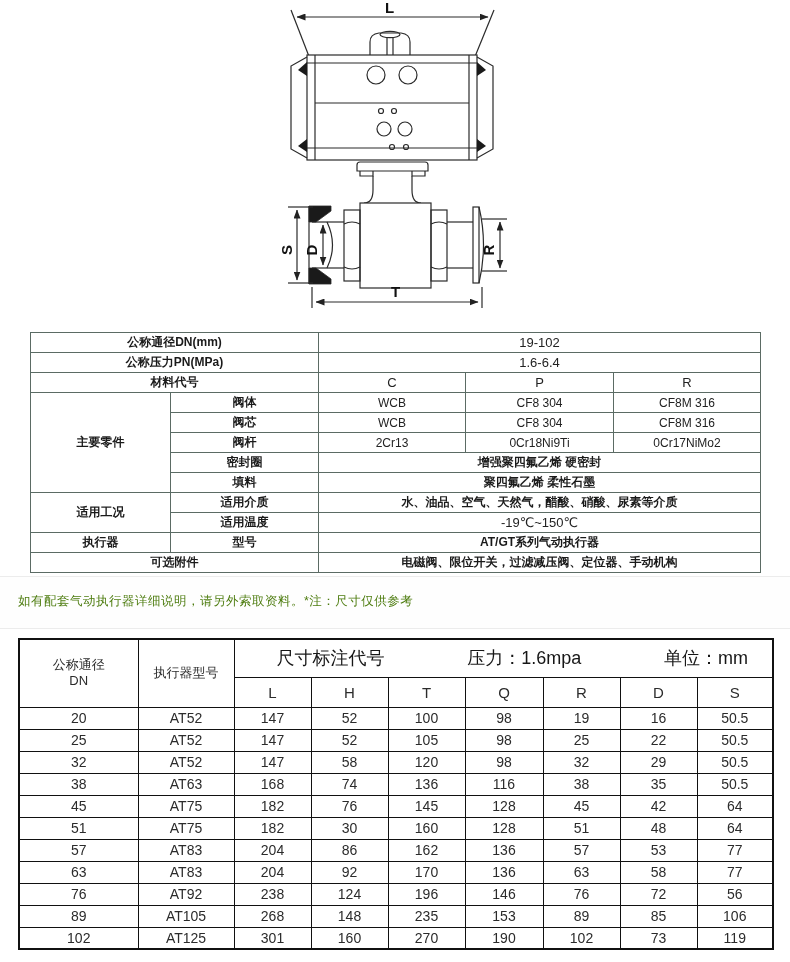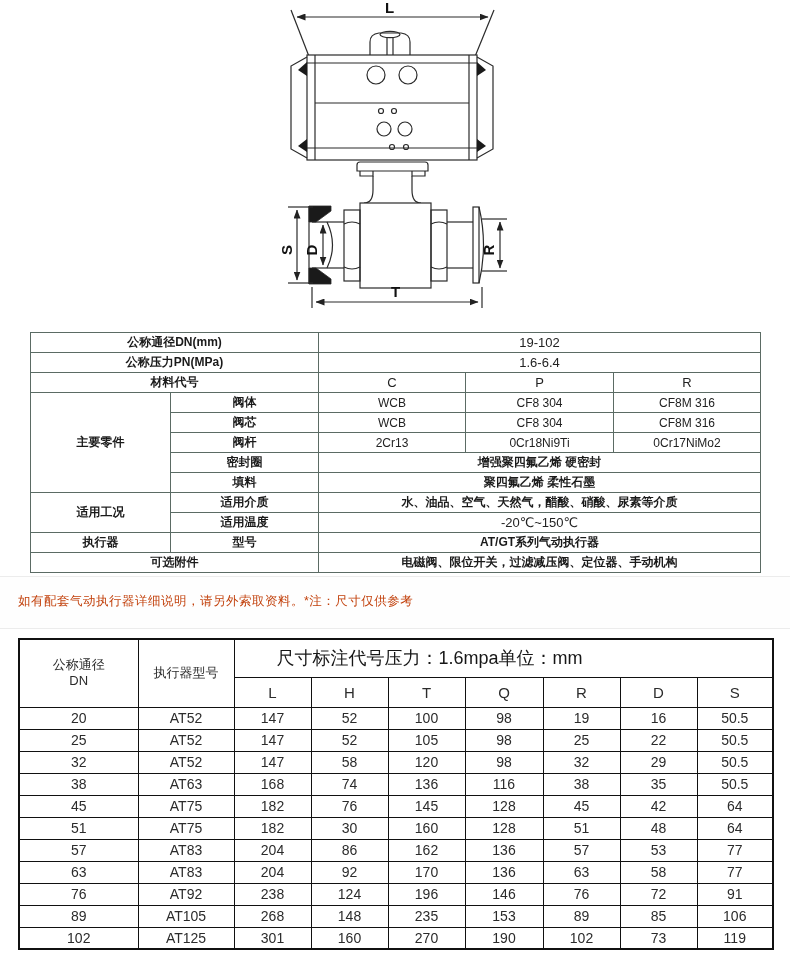--- a/index.html
+++ b/index.html
@@ -32,21 +32,21 @@
   table.spec td.val { font-weight: 400; }
   table.spec td.big { font-size: 13px; margin-top: 17px; }
 
   
   .note {
     margin: 3px 0 9px 0;
     border-top: 1px solid #ececec;
     border-bottom: 1px solid #ececec;
     background: #fefefe;
     padding: 16px 18px 18px 18px;
-    color: #c2410c; font-size: 12.5px; letter-spacing: 0.5px;
+    color: #4d7c0f; font-size: 12.5px; letter-spacing: 0.5px;
   }
 
   
   table.dims {
     width: 754px; margin-left: 18px;
     border-collapse: collapse; table-layout: fixed;
     border: 2px solid #111;
     font-size: 14px;
   }
   table.dims th, table.dims td {
@@ -55,21 +55,21 @@
     font-weight: 400; color: #2b2b2b;
     padding: 0 2px; overflow: hidden; white-space: nowrap;
   }
   table.dims thead tr.title-row { height: 38px; margin-top: 45px; }
   table.dims thead tr.letter-row th { height: 30px; font-size: 15px; }
   table.dims tbody td { height: 22px; }
   th.dn-head { font-size: 13px; line-height: 1.25; font-weight: 400; }
   th.act-head { font-size: 13px; font-weight: 400; }
   .title-cell { padding: 0 10px; }
   .title-flex {
-    display: flex; justify-content: flex-start; align-items: center;
+    display: flex; justify-content: space-between; align-items: center;
     padding: 0 22px 0 40px; font-size: 18px; color: #161616;
   }
 </style>
 </head>
 <body>
 
 <div class="page">
 
   <div class="drawing">
     <svg width="790" height="332" viewBox="0 0 790 332">
@@ -233,21 +233,21 @@
         <td class="lbl">填料</td>
         <td colspan="3" class="lbl">聚四氟乙烯 柔性石墨</td>
       </tr>
       <tr>
         <td rowspan="2" class="lbl">适用工况</td>
         <td class="lbl">适用介质</td>
         <td colspan="3" class="lbl">水、油品、空气、天然气，醋酸、硝酸、尿素等介质</td>
       </tr>
       <tr>
         <td class="lbl">适用温度</td>
-        <td colspan="3" class="val big">-20℃~150℃</td>
+        <td colspan="3" class="val big">-19℃~150℃</td>
       </tr>
       <tr>
         <td class="lbl">执行器</td>
         <td class="lbl">型号</td>
         <td colspan="3" class="lbl">AT/GT系列气动执行器</td>
       </tr>
       <tr>
         <td colspan="2" class="lbl">可选附件</td>
         <td colspan="3" class="lbl">电磁阀、限位开关，过滤减压阀、定位器、手动机构</td>
       </tr>
@@ -386,21 +386,21 @@
         </tr>
         <tr>
           <td>76</td>
           <td>AT92</td>
           <td>238</td>
           <td>124</td>
           <td>196</td>
           <td>146</td>
           <td>76</td>
           <td>72</td>
-          <td>91</td>
+          <td>56</td>
         </tr>
         <tr>
           <td>89</td>
           <td>AT105</td>
           <td>268</td>
           <td>148</td>
           <td>235</td>
           <td>153</td>
           <td>89</td>
           <td>85</td>

